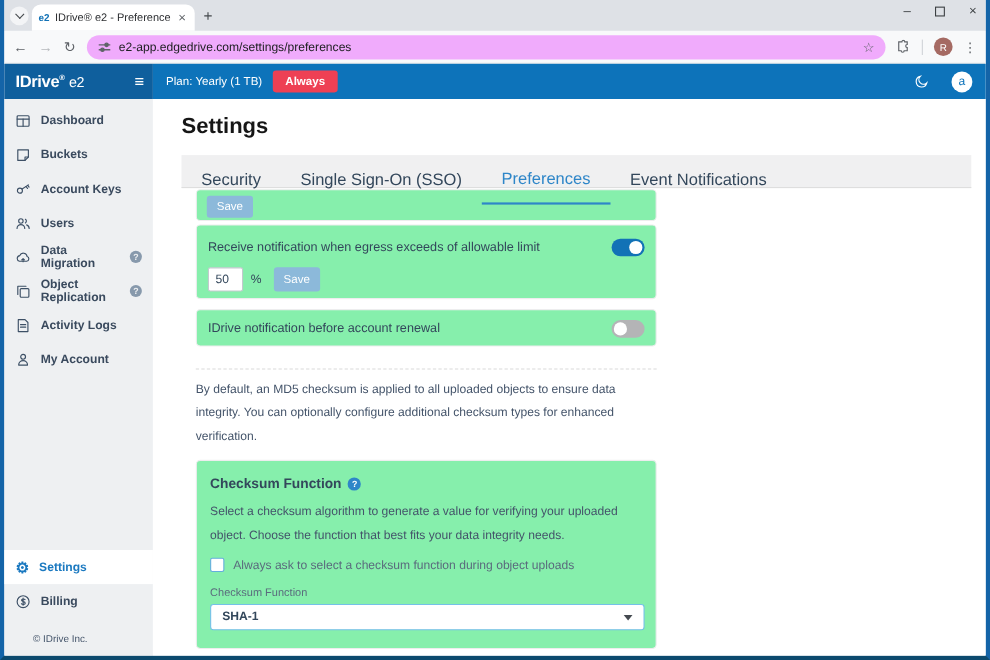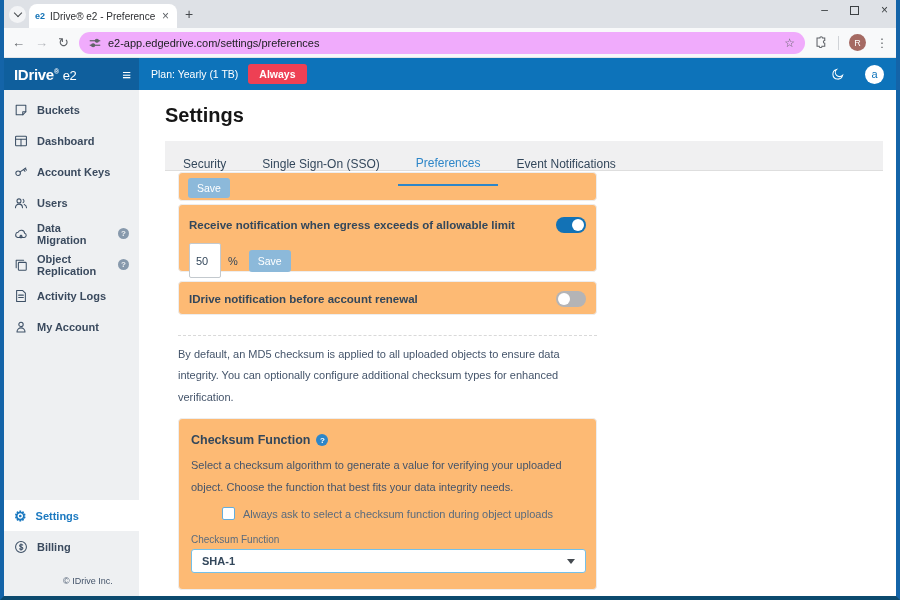--- a/index.html
+++ b/index.html
@@ -51,55 +51,55 @@
   .appbody { flex:1; display:flex; min-height:0; }
   .sidebar { width:135px; background:#eef0f2; display:flex; flex-direction:column; padding-top:4px; flex:none; }
   .sbitem { display:flex; align-items:center; gap:9px; padding:8px 10px; font-size:11px; font-weight:bold; color:#3a4a5e; height:31px; }
   .sbitem svg { flex:none; }
   .sbitem .lbl { flex:1; }
   .helpbadge { width:11px; height:11px; border-radius:50%; background:#8799ac; color:#eef0f2; font-size:8px; font-weight:bold; display:flex; align-items:center; justify-content:center; flex:none; }
   .sbitem.active { background:#fff; color:#1b79c0; }
   .sbitem.active .gear { color:#1b79c0; }
   .gear { font-size:14px; line-height:1; }
   .spacer { flex:1; }
-  .copyright { font-size:9px; color:#44546a; padding:14px 10px 10px 14px;margin-left:45px; }
+  .copyright { font-size:9px; color:#44546a; padding:14px 10px 10px 26px; }
 
   
   .main { flex:1; background:#fff; padding:14px 0 0 26px; min-width:0; overflow:hidden; }
   .pagetitle { font-size:20px; font-weight:bold; color:#161616; }
   .tabbar { margin-top:14px; width:718px; height:30px; background:#f0f0f1; border-bottom:1px solid #dedede; display:flex; }
-  .stab { font-size:12px; color:#33475b; padding:0 18px; display:flex; align-items:center; height:45px; }
+  .stab { font-size:15px; color:#33475b; padding:0 18px; display:flex; align-items:center; height:45px; }
   .stab.active { color:#2e86c8; border-bottom:2px solid #2e86c8; }
 
   .content { width:419px; margin-left:13px; }
-  .card { background:#fdba74; border:1px solid #ededee; border-radius:4px; }
+  .card { background:#86efac; border:1px solid #ededee; border-radius:4px; }
   .card1 { height:29px; margin-top:1px; padding:5px 9px; }
   .btn-lite { background:#8cb9da; color:#fff; font-size:10.5px; border:none; border-radius:3px; padding:4px 9px; }
   .card2 { margin-top:3px; height:68px; padding:12px 10px; }
   .cardrow { display:flex; align-items:center; justify-content:space-between; }
-  .cardlabel { font-size:11.5px; color:#33475b;font-weight:bold; }
+  .cardlabel { font-size:11.5px; color:#33475b; }
   .toggle { width:30px; height:16px; border-radius:8px; position:relative; flex:none; }
   .toggle.on { background:#1272b6; }
   .toggle.off { background:#b4b4b6; }
   .knob { width:12px; height:12px; border-radius:50%; background:#fff; position:absolute; top:2px; }
   .toggle.on .knob { right:2px; }
   .toggle.off .knob { left:2px; }
   .inputrow { margin-top:10px; display:flex; align-items:center; gap:7px; }
-  .pctinput { width:32px; height:35px; border:1px solid #c3c9ce; border-radius:2px; font-size:11px; color:#33475b; padding:0 6px; font-family:"Liberation Sans",sans-serif; }
+  .pctinput { width:32px; height:22px; border:1px solid #c3c9ce; border-radius:2px; font-size:11px; color:#33475b; padding:0 6px; font-family:"Liberation Sans",sans-serif; }
   .pct { font-size:11px; color:#33475b; }
   .btn-lite2 { background:#8cb9da; color:#fff; font-size:10.5px; border:none; border-radius:3px; padding:5px 9px; margin-left:4px; }
   .card3 { margin-top:9px; height:34px; padding:9px 10px; }
   .divider { margin-top:20px; border-top:1px dashed #d9d9d9; width:419px; }
   .secTitle { margin-top:16px; font-size:12.5px; font-weight:bold; color:#33475b; }
   .secDesc { margin-top:8px; font-size:11px; color:#44546a; line-height:1.95; width:419px; }
   .card4 { margin-top:10px; padding:14px 12px 16px 12px; }
   .c4title { font-size:12.5px; font-weight:bold; color:#33475b; display:flex; align-items:center; gap:6px; }
   .infoicon { width:12px; height:12px; border-radius:50%; background:#2e86c8; color:#fff; font-size:8px; font-weight:bold; display:inline-flex; align-items:center; justify-content:center; }
   .c4desc { margin-top:8px; font-size:11px; color:#44546a; line-height:1.95; }
-  .cbrow { margin-top:9px; display:flex; align-items:center; gap:8px;justify-content:center; }
+  .cbrow { margin-top:9px; display:flex; align-items:center; gap:8px; }
   .cbox { width:13px; height:13px; background:#fff; border:1px solid #64aedd; border-radius:2px; flex:none; }
   .cblabel { font-size:11px; color:#5a6b7d; }
   .sellabel { margin-top:14px; font-size:10px; color:#5a6b7d; }
   .select { margin-top:4px; height:24px; width:395px; background:#fff; border:1px solid #74c0e8; border-radius:3px; display:flex; align-items:center; padding:0 10px; justify-content:space-between; }
   .selval { font-size:11px; font-weight:bold; color:#33475b; }
   .caret { width:0; height:0; border-left:4px solid transparent; border-right:4px solid transparent; border-top:5px solid #444a50; }
   .icon-svg { stroke:#3d5066; fill:none; stroke-width:1.2; stroke-linecap:round; stroke-linejoin:round; }
 </style>
 </head>
 <body>
@@ -167,32 +167,32 @@
       </span>
       <span class="avatar">a</span>
     </div>
   </div>
 
   <div class="appbody">
 
     <div class="sidebar">
       <div class="sbitem">
         <svg class="icon-svg" width="14" height="14" viewBox="0 0 16 16">
-            <path d="M2.5 2.5 h11 v7.5 l-3.5 3.5 h-7.5 z"></path>
-            <path d="M13.5 10 h-3.5 v3.5"></path>
-          </svg>
-        <span class="lbl">Buckets</span>
-      </div>
-      <div class="sbitem">
-        <svg class="icon-svg" width="14" height="14" viewBox="0 0 16 16">
             <rect x="1.8" y="2.5" width="12.4" height="11" rx="1"></rect>
             <line x1="1.8" y1="6" x2="14.2" y2="6"></line>
             <line x1="8" y1="6" x2="8" y2="13.5"></line>
           </svg>
         <span class="lbl">Dashboard</span>
+      </div>
+      <div class="sbitem">
+        <svg class="icon-svg" width="14" height="14" viewBox="0 0 16 16">
+            <path d="M2.5 2.5 h11 v7.5 l-3.5 3.5 h-7.5 z"></path>
+            <path d="M13.5 10 h-3.5 v3.5"></path>
+          </svg>
+        <span class="lbl">Buckets</span>
       </div>
       <div class="sbitem">
         <svg class="icon-svg" width="14" height="14" viewBox="0 0 16 16">
             <circle cx="4.7" cy="9.5" r="2.6"></circle>
             <line x1="7" y1="7.8" x2="13.5" y2="3.5"></line>
             <line x1="11" y1="5.2" x2="12.6" y2="7.2"></line>
             <line x1="12.8" y1="4" x2="14.2" y2="5.8"></line>
           </svg>
         <span class="lbl">Account Keys</span>
       </div>

